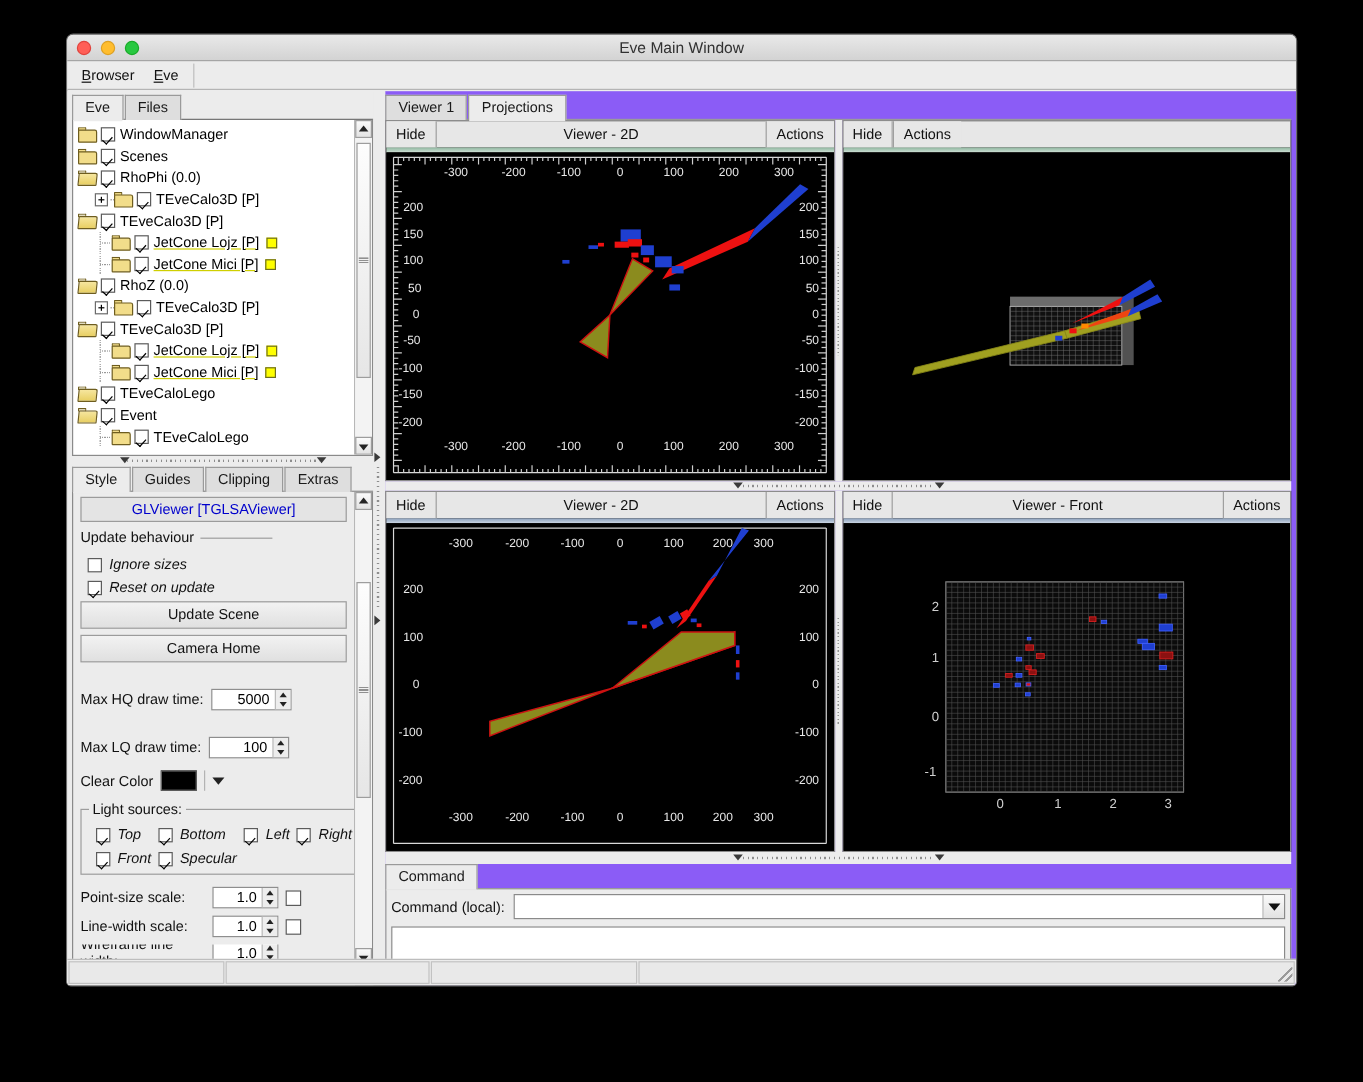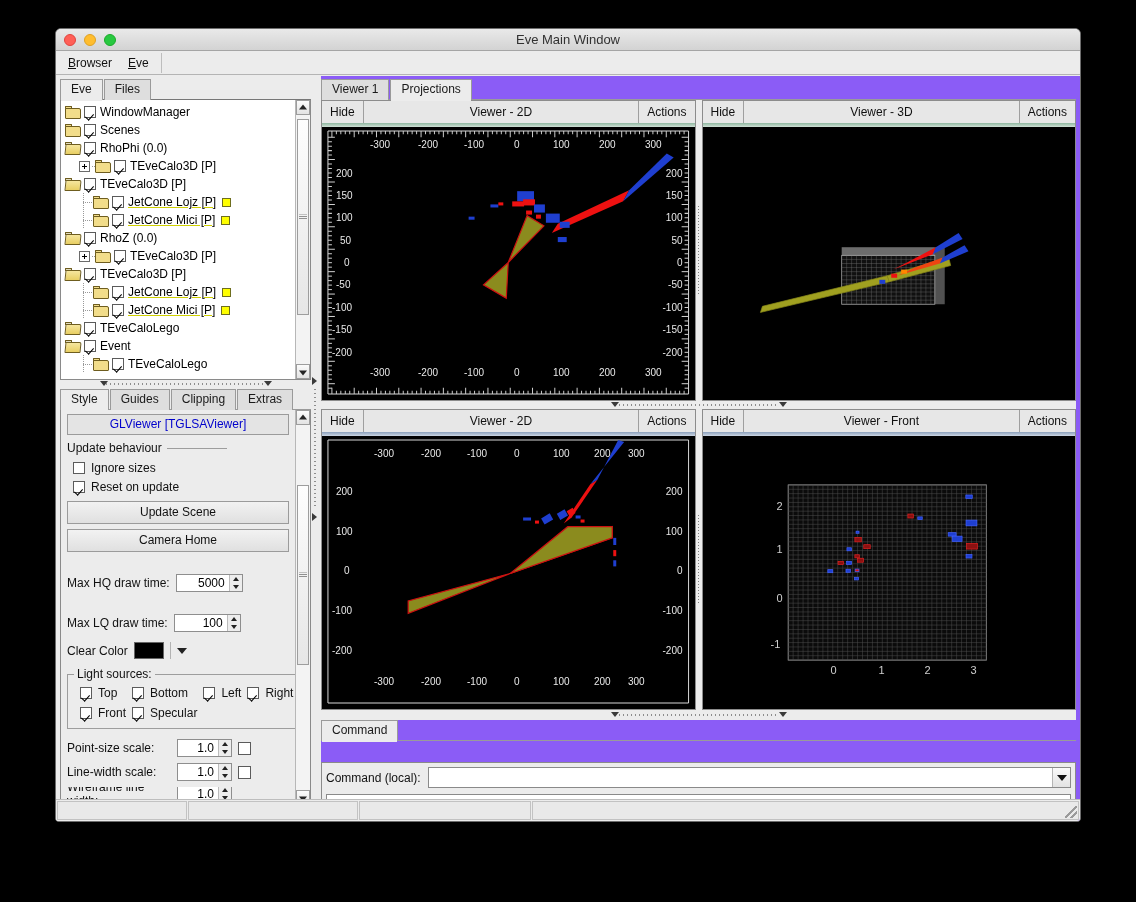--- a/index.html
+++ b/index.html
@@ -290,21 +290,21 @@
     text-align: center;
     padding: 2px 0 3px;
     margin-bottom: 6px;
   }
   .grouplabel {
     font-size: 12px; color:#111;
     display:flex; align-items:center; gap:5px;
     margin-bottom: 3px;
   }
   .grouplabel .rule { height:1px; background:#9d9d9d; width:60px; }
-  .chkrow { display:flex; align-items:center; gap:6px; height:19px; padding-left:6px;}
+  .chkrow { display:flex; align-items:flex-end; gap:6px; height:19px; padding-left:6px;font-style:italic;}
   .chkrow .cbx { margin-right:0; }
   .btn {
     border: 1px solid #9b9b9b;
     background: linear-gradient(#f2f2f2,#e0e0e0);
     text-align: center;
     font-size: 12px;
     padding: 3px 0 4px;
     margin-top: 5px;
     color:#111;
   }
@@ -467,21 +467,21 @@
     position: absolute;
     color: #e8e8e8;
     font-size: 10px;
     font-family: "Liberation Sans", sans-serif;
     white-space: nowrap;
   }
   .lego-num { color:#cfcfcf; font-size:11px; }
   svg.plot { position:absolute; inset:0; width:100%; height:100%; display:block;}
 
   
-  #cmdpanel { flex:1; display:flex; flex-direction:column; min-height:0;gap:22px;}
+  #cmdpanel { flex:1; display:flex; flex-direction:column; min-height:0;}
   #cmdframe {
     flex:1; border:1px solid #8a8a8a; margin-top:-1px;
     background:#ececec; padding:4px 4px 4px 4px;
     display:flex; flex-direction:column; min-height:0;
   }
   .cmdrow { display:flex; align-items:center; gap:7px; }
   .cmdrow .lbl { font-size:12px; color:#111; }
   .combo {
     flex:1; height:21px; border:1px solid #8a8a8a; background:#fff;
     display:flex; align-items:stretch;
@@ -1232,21 +1232,20 @@
             </div>
           </div>
 
           <div class="viewer-vsplit">
               <div class="d"></div>
             </div>
 
           <div class="viewer-cell">
             <div class="viewer-header">
               <div class="vh-btn">Hide</div>
-              <div class="vh-title">Viewer - 3D</div>
               <div class="vh-btn right">Actions</div>
             </div>
             <div class="vh-rule"></div>
             <div class="canvas">
               <svg class="plot" viewBox="0 0 376 268" preserveAspectRatio="none">
 
                 <g transform="translate(140,126)">
                   <rect x="0" y="0" width="94" height="48" fill="#101010" stroke="#a8a8a8" stroke-width="0.8"></rect>
                   <g stroke="#707070" stroke-width="0.4">
                     <line x1="5" y1="0" x2="5" y2="48"></line>

